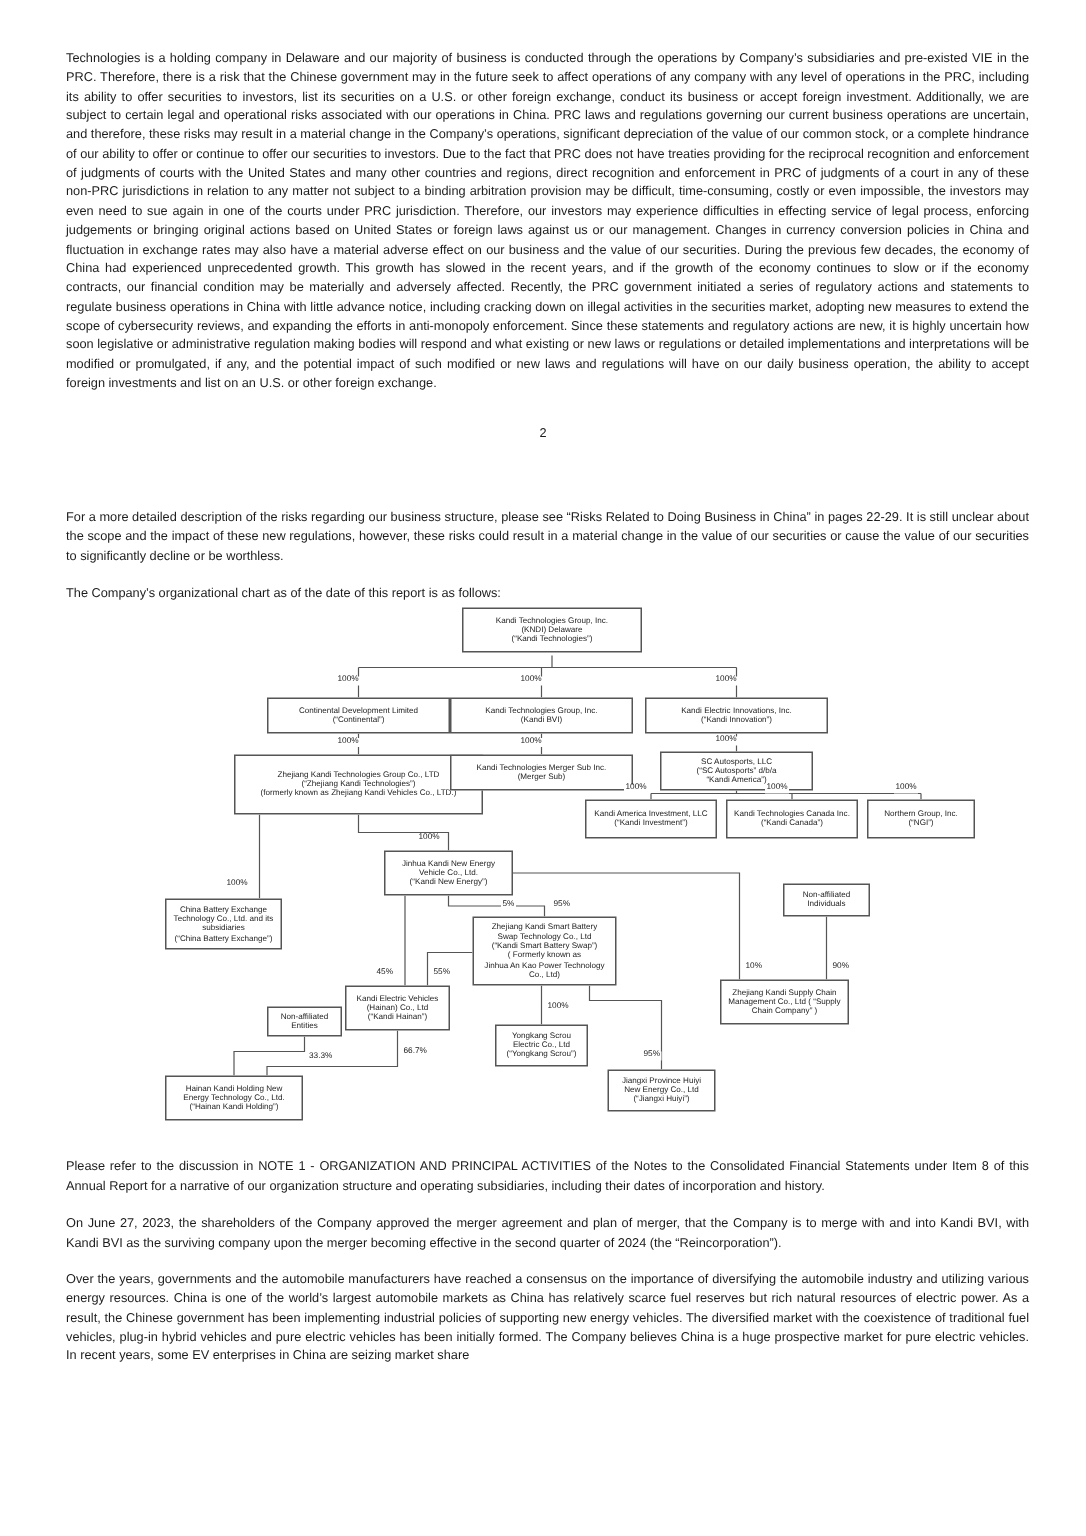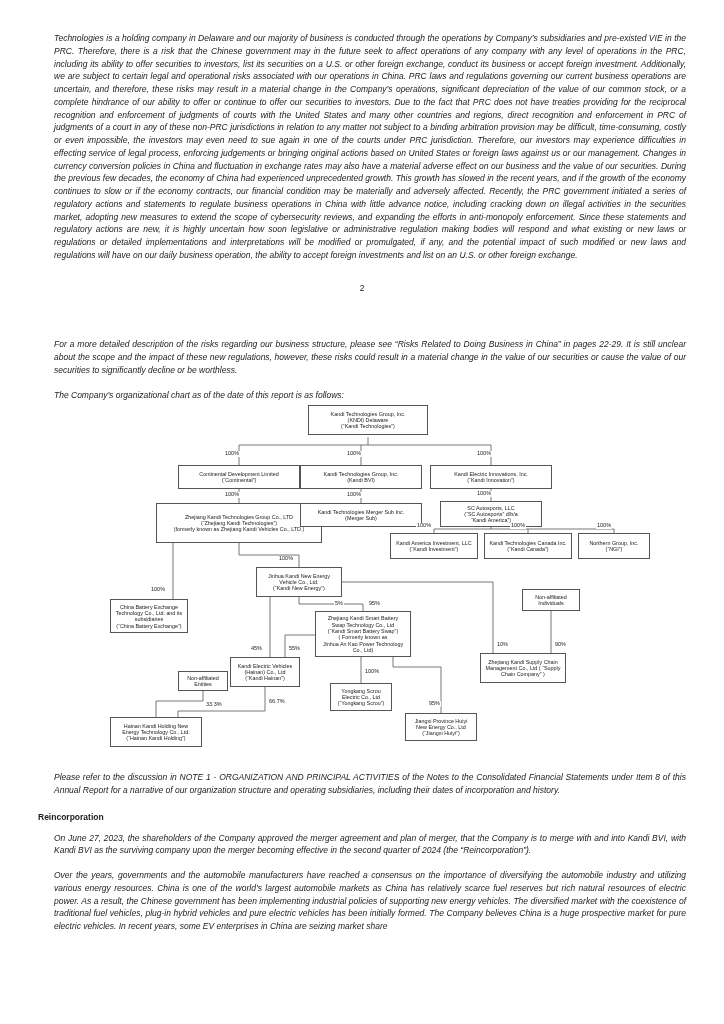--- a/index.html
+++ b/index.html
@@ -2,21 +2,21 @@
 <html><head>
 <meta charset="utf-8">
 <style>
   html,body{margin:0;padding:0;background:#ffffff;}
   .page{
     width:724px;height:1024px;box-sizing:border-box;
     padding:32px 38px 0 38px;background:#fff;overflow:hidden;
     font-family:"Liberation Sans", sans-serif;font-size:8.5px;line-height:1.5;
     color:#1c1c1c;text-align:justify;position:relative;
   }
-  p{margin:0 0 12px 16px;font-style:italic;}
+  p{margin:0 0 12px 6px;}
   .pagenum{text-align:center;margin:20px 0 44px 0;}
   h3{font-size:8.5px;margin:14px 0 8px 0;text-align:left;}
   .intro{margin-bottom:4px;}
   
   .chart{position:relative;width:648px;height:352px;margin:2px 0 14px 0;}
   .chart svg{position:absolute;left:0;top:0;}
   .node{
     position:absolute;box-sizing:border-box;border:0.8px solid #555;background:#fff;
     font-size:5.4px;line-height:1.18;text-align:center;white-space:pre-line;
     display:flex;align-items:center;justify-content:center;padding:1px;color:#222;
@@ -133,20 +133,19 @@
     <span class="pct" style="left:458px;top:237px;">10%</span>
     <span class="pct" style="left:516px;top:237px;">90%</span>
     <span class="pct" style="left:326px;top:264px;">100%</span>
     <span class="pct" style="left:390px;top:296px;">95%</span>
     <span class="pct" style="left:167px;top:297px;">33.3%</span>
     <span class="pct" style="left:230px;top:294px;">66.7%</span>
   </div>
 
   <p>Please refer to the discussion in NOTE 1 - ORGANIZATION AND PRINCIPAL ACTIVITIES of the Notes to the Consolidated Financial Statements under Item 8 of this Annual Report for a narrative of our organization structure and operating subsidiaries, including their dates of incorporation and history.</p>
 
-  <h3>Reincorporation</h3>
 
   <p>On June 27, 2023, the shareholders of the Company approved the merger agreement and plan of merger, that the Company is to merge with and into Kandi BVI, with Kandi BVI as the surviving company upon the merger becoming effective in the second quarter of 2024 (the “Reincorporation”).</p>
 
 
   <p>Over the years, governments and the automobile manufacturers have reached a consensus on the importance of diversifying the automobile industry and utilizing various energy resources. China is one of the world’s largest automobile markets as China has relatively scarce fuel reserves but rich natural resources of electric power. As a result, the Chinese government has been implementing industrial policies of supporting new energy vehicles. The diversified market with the coexistence of traditional fuel vehicles, plug-in hybrid vehicles and pure electric vehicles has been initially formed. The Company believes China is a huge prospective market for pure electric vehicles. In recent years, some EV enterprises in China are seizing market share</p>
 
 </div>
 
 </body></html>

